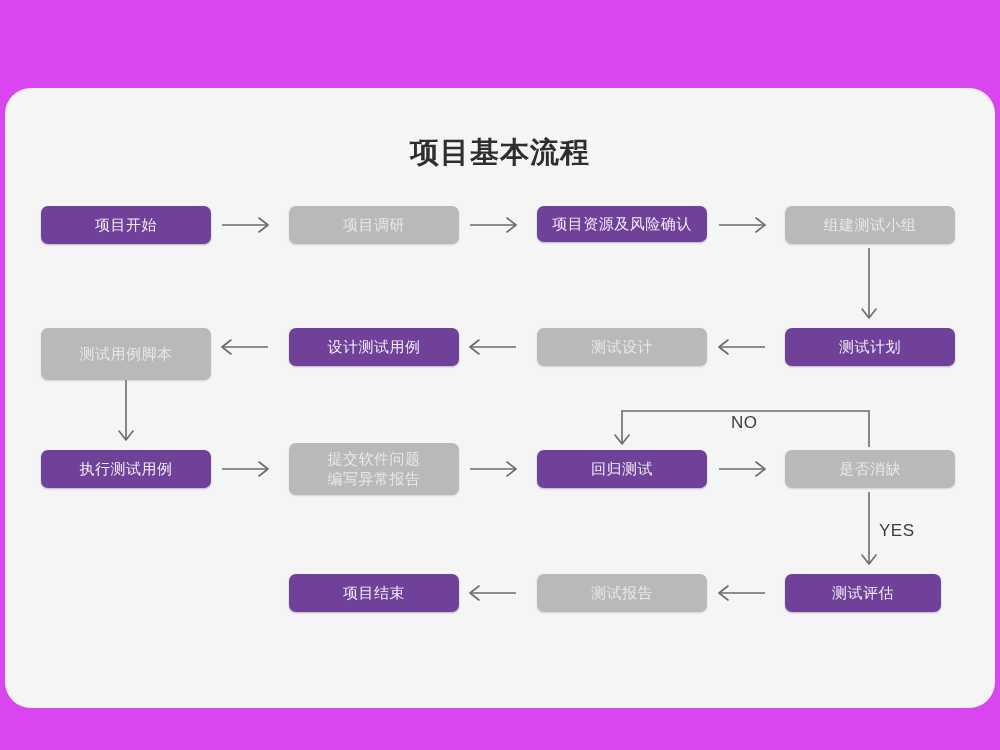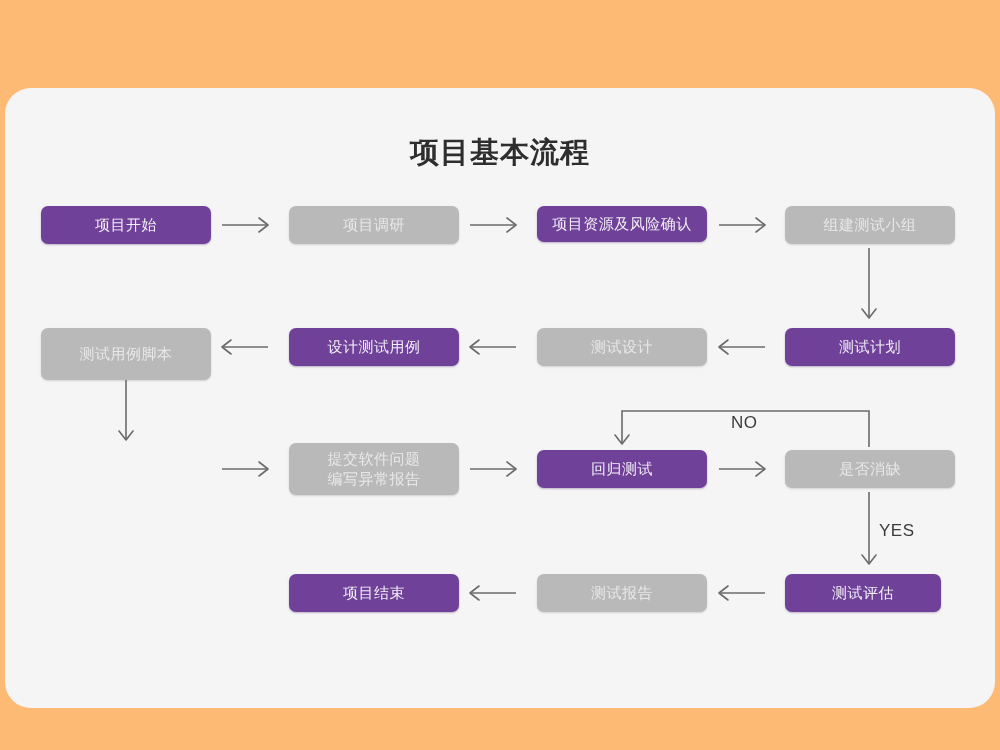--- a/index.html
+++ b/index.html
@@ -10,21 +10,21 @@
   body {
     width: 1000px;
     height: 750px;
     font-family: "Liberation Sans", "DejaVu Sans", sans-serif;
     overflow: hidden;
   }
   #stage {
     position: relative;
     width: 1000px;
     height: 750px;
-    background: #fdba74;
+    background: #d946ef;
   }
   #card {
     position: absolute;
     left: 5px;
     top: 88px;
     width: 990px;
     height: 620px;
     background: #f5f5f5;
     border-radius: 26px;
   }
@@ -182,20 +182,21 @@
   <div class="node gray" style="left:785px; top:206px; width:170px; height:38px;text-align:center;">组建测试小组</div>
 
   <div class="node gray" style="left:41px; top:328px; width:170px; height:52px;">测试用例脚本</div>
 
   <div class="node gray" style="left:537px; top:328px; width:170px; height:38px;">测试设计</div>
 
   <div class="node purple" style="left:289px; top:328px; width:170px; height:38px;">设计测试用例</div>
 
   <div class="node purple" style="left:785px; top:328px; width:170px; height:38px;">测试计划</div>
 
+  <div class="node purple" style="left:41px; top:450px; width:170px; height:38px;">执行测试用例</div>
 
   <div class="node gray" style="left:289px; top:443px; width:170px; height:52px; white-space:pre-line;">提交软件问题
 编写异常报告</div>
 
   <div class="node purple" style="left:537px; top:450px; width:170px; height:38px;">回归测试</div>
 
   <div class="node gray" style="left:785px; top:450px; width:170px; height:38px;">是否消缺</div>
 
   <div class="node purple" style="left:289px; top:574px; width:170px; height:38px;">项目结束</div>
 

